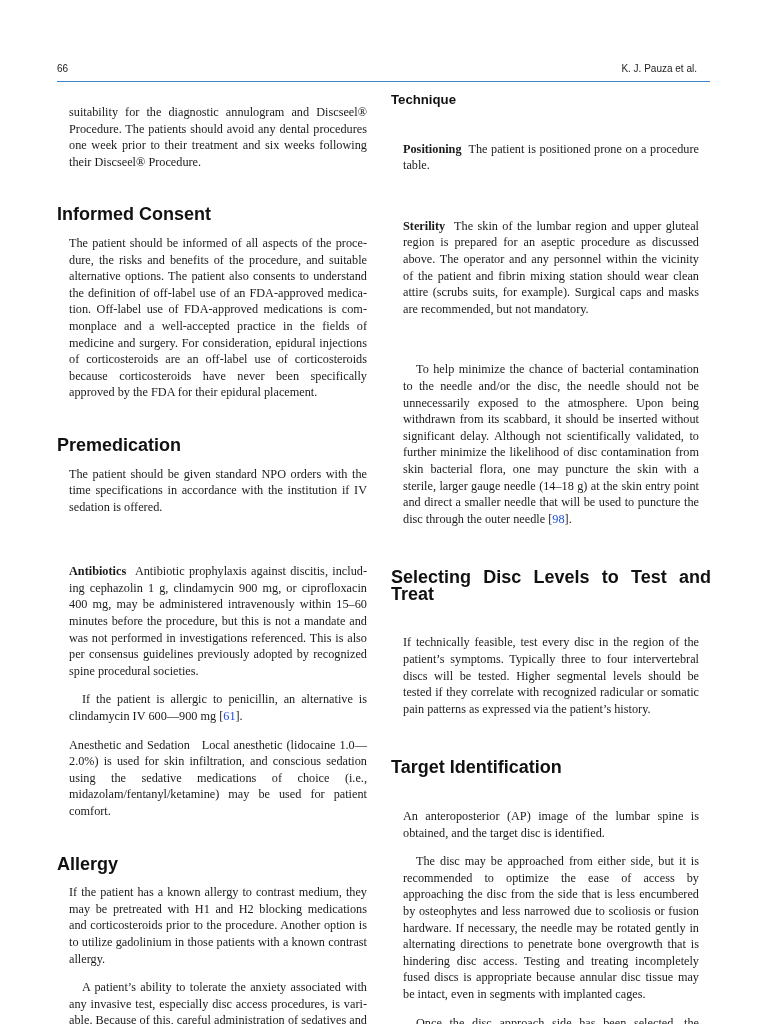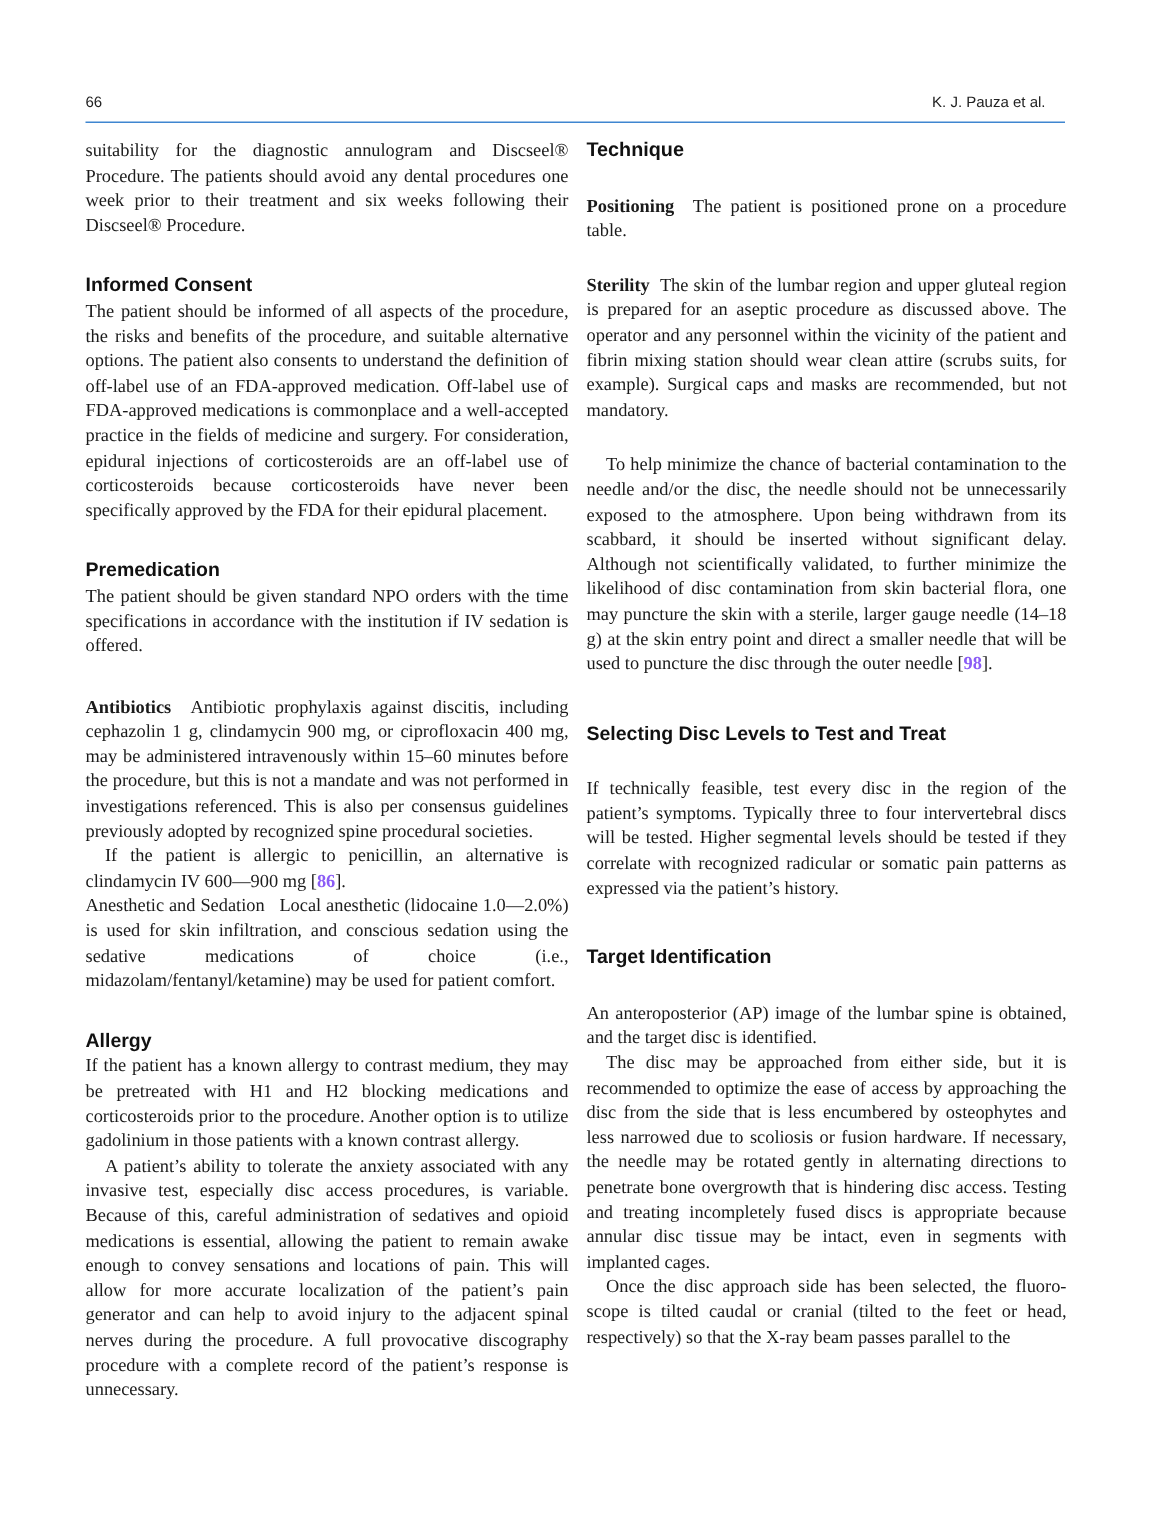--- a/index.html
+++ b/index.html
@@ -12,29 +12,29 @@
   .running-head .pg { position: absolute; left: 0; top: 0; }
   .running-head .auth { position: absolute; right: 13px; top: 0; }
   .rule { position: absolute; left: 57px; top: 81px; width: 653px; height: 0; border-top: 1.4px solid #3f86d0; }
   .col {
     position: absolute; top: 92px; width: 322px;
     font-family: "Liberation Serif", "DejaVu Serif", serif; font-size: 12.25px; line-height: 16.6px;
     color: #1a1a1a; text-align: justify; hyphens: manual;
   }
   .col.left { left: 57px; }
   .col.right { left: 391px; width: 320px; }
-  p { margin: 0; }
+  p { margin: 12px; }
   .indent { text-indent: 13px; }
   h2 {
     font-family: "Liberation Sans", "DejaVu Sans", sans-serif; font-weight: bold;
-    font-size: 13px; margin: 0; line-height: 16.6px; color: #111;
+    font-size: 18px; margin: 0; line-height: 16.6px; color: #111;
   }
   h2.big { font-size: 13.2px; }
   .run-in { font-weight: bold; }
-  .cite { color: #8b5cf6; font-weight: bold; }
+  .cite { color: #1d4ed8; }
   .gap-m { height: 20px; }
   .gap-l { height: 24px; }
 </style>
 </head>
 <body>
 
 <div class="page">
 
   <div class="running-head">
     <span class="pg">66</span>
@@ -48,21 +48,21 @@
     <div class="gap-l"></div>
     <h2>Informed Consent</h2>
     <p>The patient should be informed of all aspects of the proce­dure, the risks and benefits of the procedure, and suitable alternative options. The patient also consents to understand the definition of off-label use of an FDA-approved medica­tion. Off-label use of FDA-approved medications is com­monplace and a well-accepted practice in the fields of medicine and surgery. For consideration, epidural injections of corticosteroids are an off-label use of corticosteroids because corticosteroids have never been specifically approved by the FDA for their epidural placement.</p>
 
     <div class="gap-l"></div>
     <h2>Premedication</h2>
     <p>The patient should be given standard NPO orders with the time specifications in accordance with the institution if IV sedation is offered.</p>
 
     <div class="gap-l"></div>
     <p><span class="run-in">Antibiotics</span>&nbsp;&nbsp;<span>Antibiotic prophylaxis against discitis, includ­ing cephazolin 1 g, clindamycin 900 mg, or ciprofloxacin 400 mg, may be administered intravenously within 15–60 minutes before the procedure, but this is not a man­date and was not performed in investigations referenced. This is also per consensus guidelines previously adopted by recognized spine procedural societies.</span></p>
-    <p class="indent"><span>If the patient is allergic to penicillin, an alternative is clindamycin IV 600—900 mg [</span><span class="cite">86</span><span>].</span></p>
+    <p class="indent"><span>If the patient is allergic to penicillin, an alternative is clindamycin IV 600—900 mg [</span><span class="cite">61</span><span>].</span></p>
     <p><span>Anesthetic and Sedation</span>&nbsp;&nbsp;&nbsp;<span>Local anesthetic (lidocaine 1.0—2.0%) is used for skin infiltration, and conscious sedation using the sedative medications of choice (i.e., midazolam/fentanyl/ketamine) may be used for patient comfort.</span></p>
 
     <div class="gap-l"></div>
     <h2>Allergy</h2>
     <p>If the patient has a known allergy to contrast medium, they may be pretreated with H1 and H2 blocking medications and corticosteroids prior to the procedure. Another option is to utilize gadolinium in those patients with a known con­trast allergy.</p>
     <p class="indent">A patient’s ability to tolerate the anxiety associated with any invasive test, especially disc access procedures, is vari­able. Because of this, careful administration of sedatives and opioid medications is essential, allowing the patient to remain awake enough to convey sensations and locations of pain. This will allow for more accurate localization of the patient’s pain generator and can help to avoid injury to the adjacent spinal nerves during the procedure. A full provoca­tive discography procedure with a complete record of the patient’s response is unnecessary.</p>
   </div>
 
   <div class="col right">
     <h2 class="big">Technique</h2>

